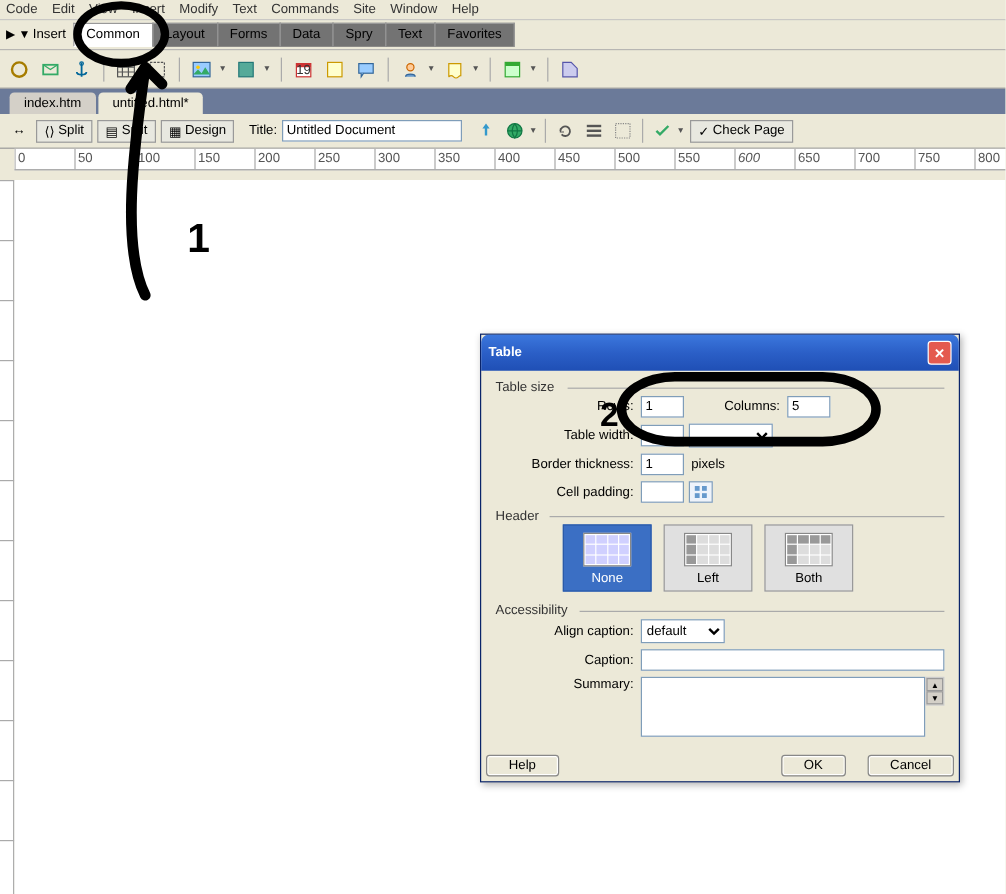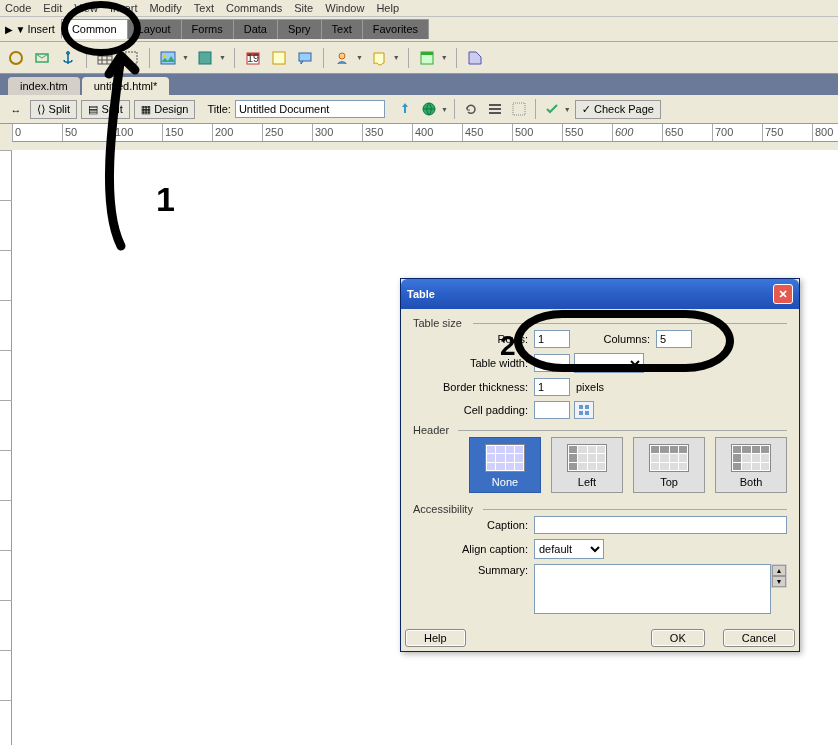--- a/index.html
+++ b/index.html
@@ -424,59 +424,42 @@
             <div></div>
           </div>
         <span>Left</span>
       </div>
       <div class="header-opt">
         <div class="thumb">
             <div class="hcol"></div>
             <div class="hcol"></div>
             <div class="hcol"></div>
             <div class="hcol"></div>
-            <div></div>
-            <div></div>
-            <div></div>
-            <div></div>
-            <div></div>
-            <div></div>
-            <div></div>
-            <div></div>
-          </div>
-        <span>Top</span>
-      </div>
-      <div class="header-opt">
-        <div class="thumb">
-            <div class="hcol"></div>
-            <div class="hcol"></div>
-            <div class="hcol"></div>
-            <div class="hcol"></div>
             <div class="hcol"></div>
             <div></div>
             <div></div>
             <div></div>
             <div class="hcol"></div>
             <div></div>
             <div></div>
             <div></div>
           </div>
         <span>Both</span>
       </div>
     </div>
 
     <div class="fieldset-label">Accessibility</div>
     <div class="fieldset-line" style="margin-left:70px"></div>
     <div class="row">
+      <label>Align caption:</label>
+      <select><option>default</option></select>
+    </div>
+    <div class="row">
       <label>Caption:</label>
       <input type="text" class="caption-input" value="" style="">
-    </div>
-    <div class="row">
-      <label>Align caption:</label>
-      <select><option>default</option></select>
     </div>
     <div class="row" style="align-items:flex-start">
       <label>Summary:</label>
       <textarea class="summary-area" style=""></textarea>
       <div class="scrollbit">
           <span>▴</span>
           <span>▾</span>
         </div>
     </div>
   </div>

